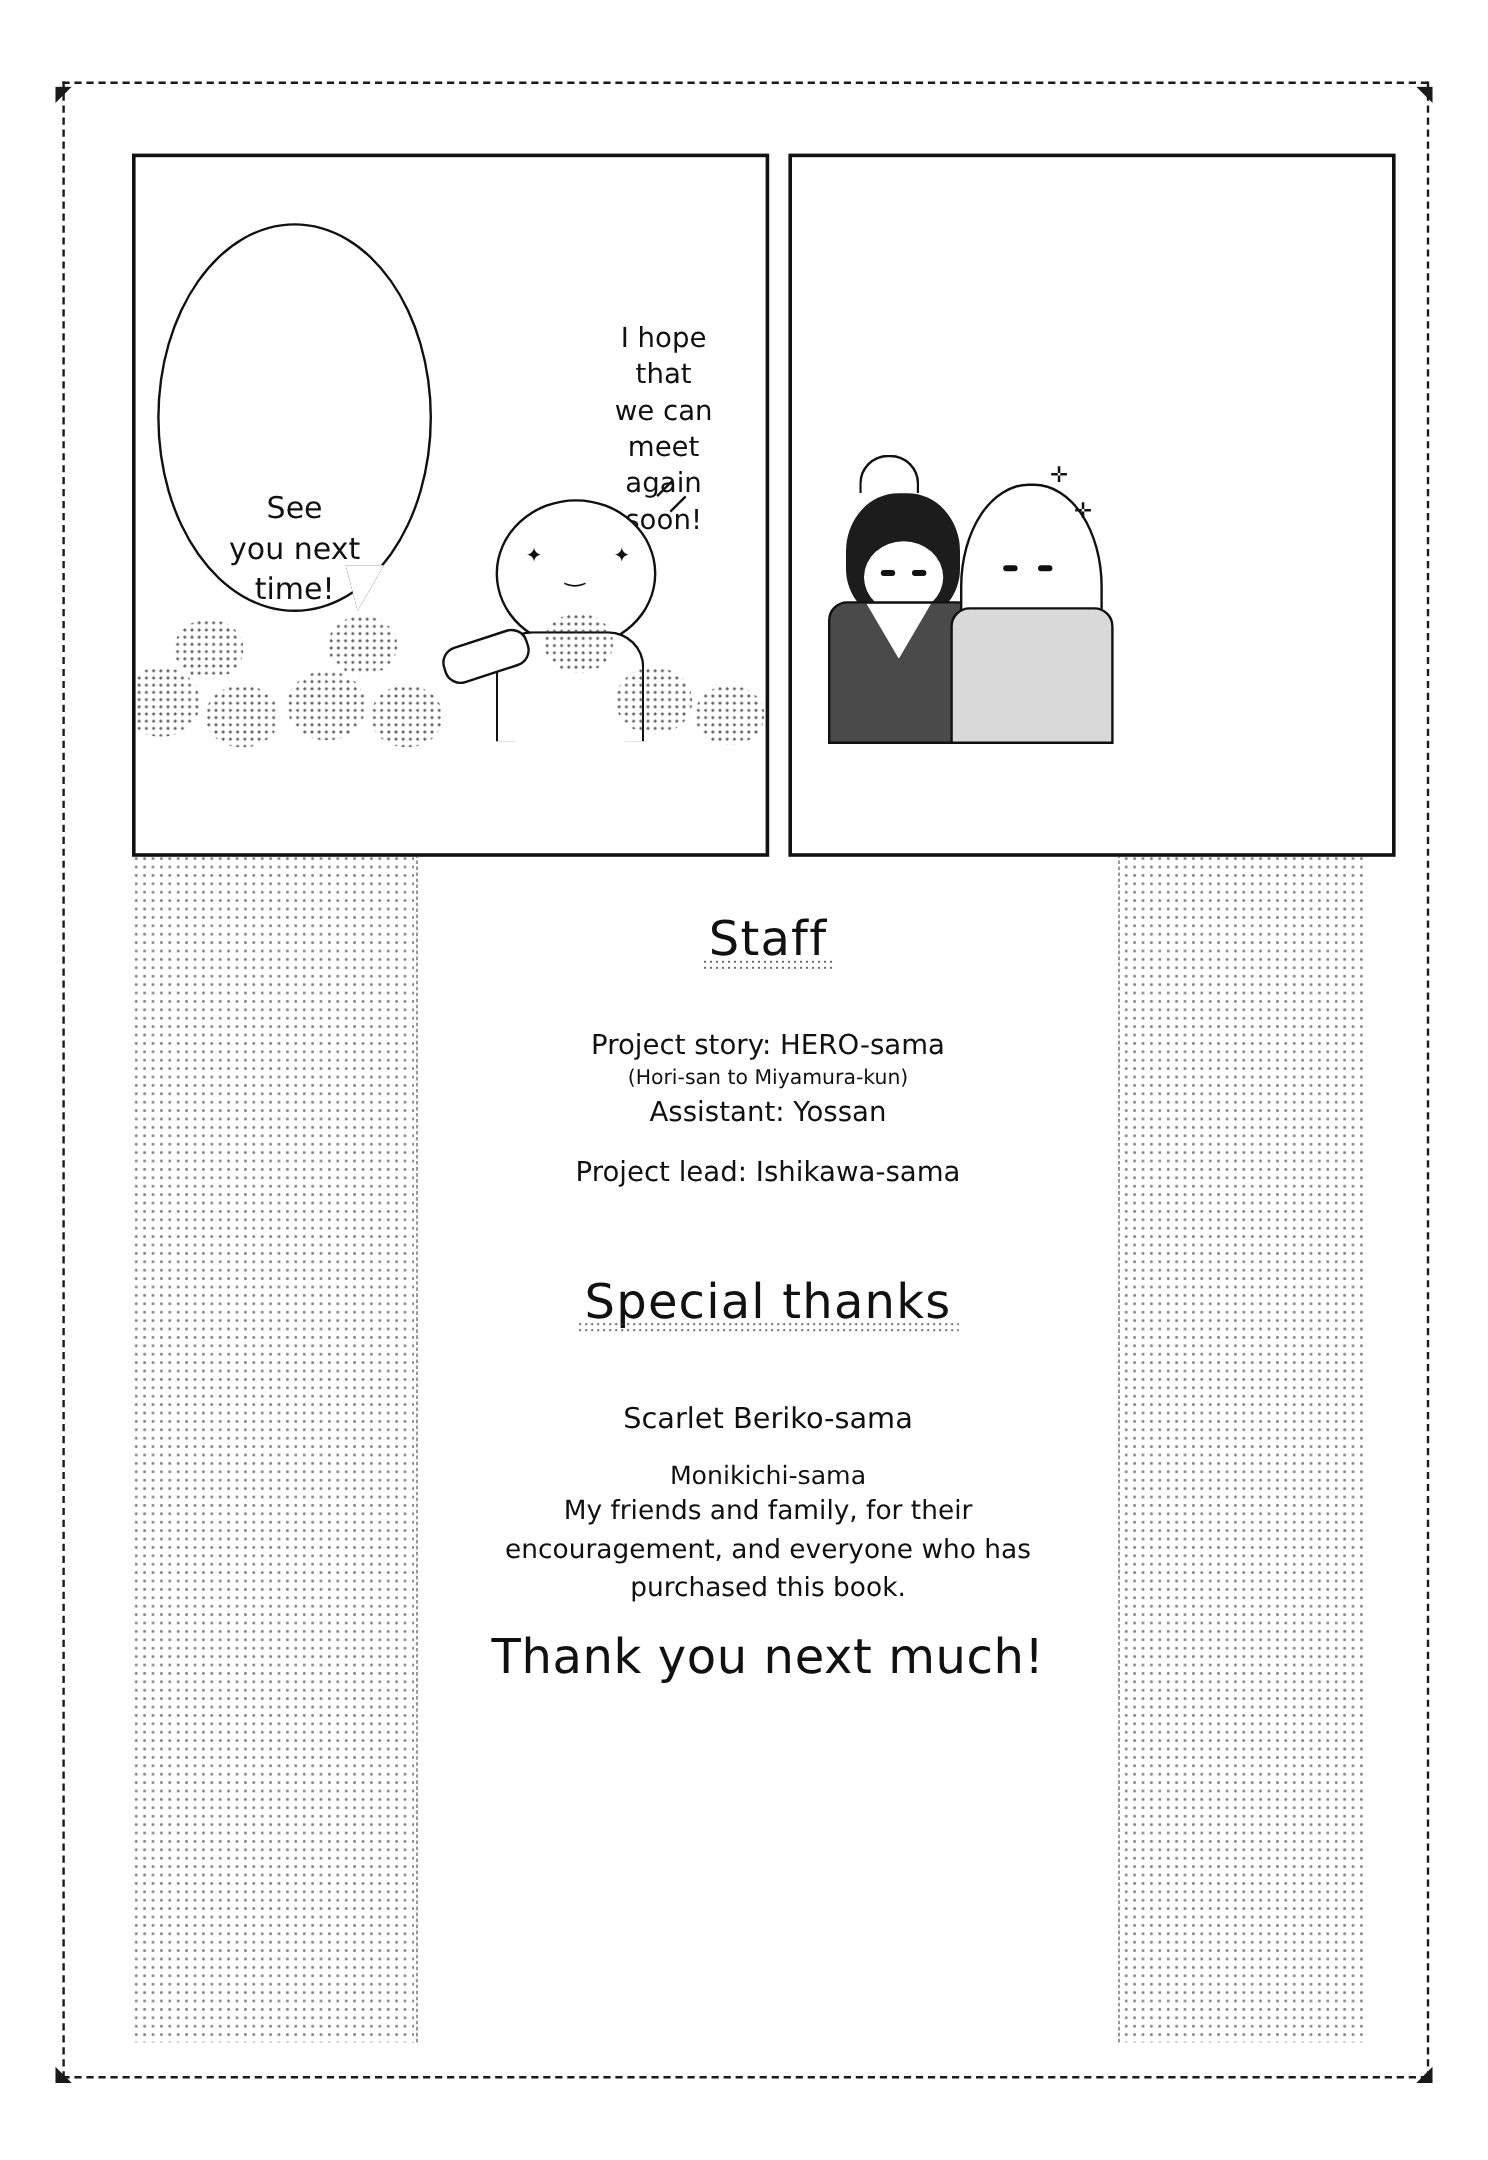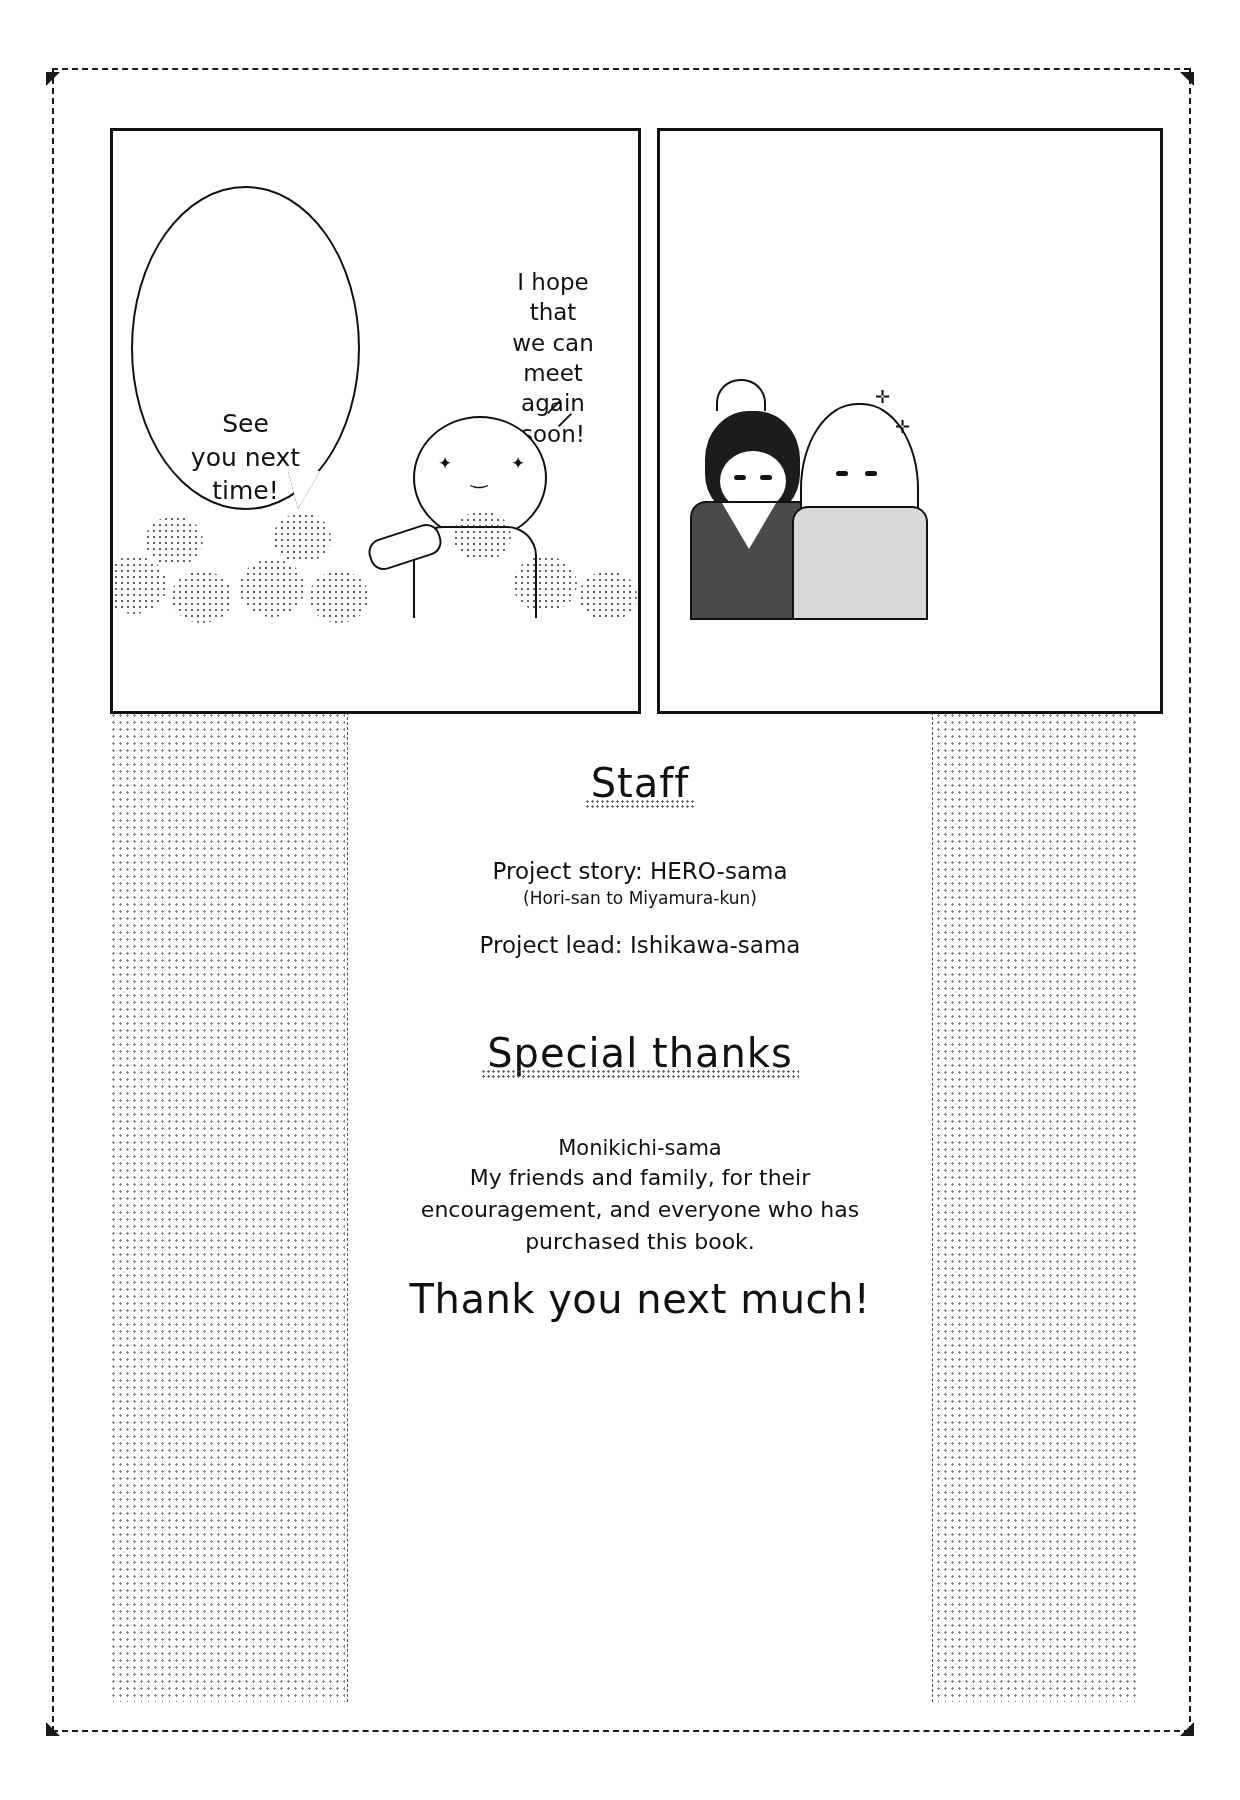--- a/index.html
+++ b/index.html
@@ -331,28 +331,30 @@
   </div>
 
   <div id="credits">
 
     <div class="head-line">Staff</div>
 
     <div class="gap-md"></div>
 
     <div class="credit-row">Project story: HERO-sama</div>
     <div class="credit-sub">(Hori-san to Miyamura-kun)</div>
+    <div class="credit-row" style="margin-top:6px;">Assistant: Yossan</div>
     <div class="credit-row" style="margin-top:24px;">Project lead: Ishikawa-sama</div>
 
     <div class="gap-lg"></div>
 
     <div class="head-line">Special thanks</div>
 
     <div class="gap-md"></div>
 
+    <div class="thanks-row">Scarlet Beriko-sama</div>
     <div class="thanks-row-sm">Monikichi-sama</div>
     <div class="thanks-block" style="white-space:pre-line;">My friends and family, for their
 encouragement, and everyone who has
 purchased this book.</div>
 
     <div id="thank-you-big">Thank you next much!</div>
   </div>
 
 </div>
 

